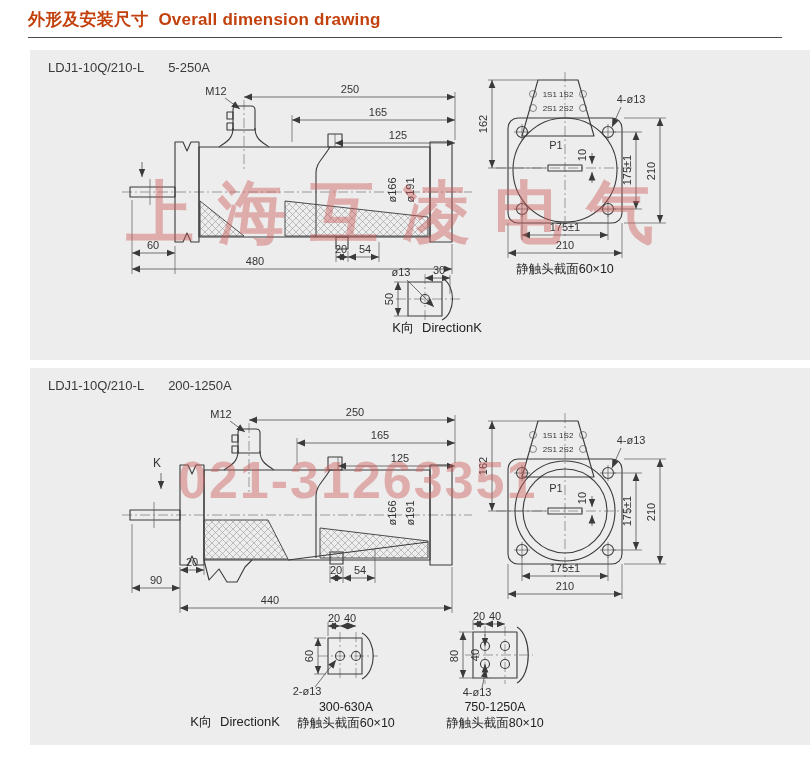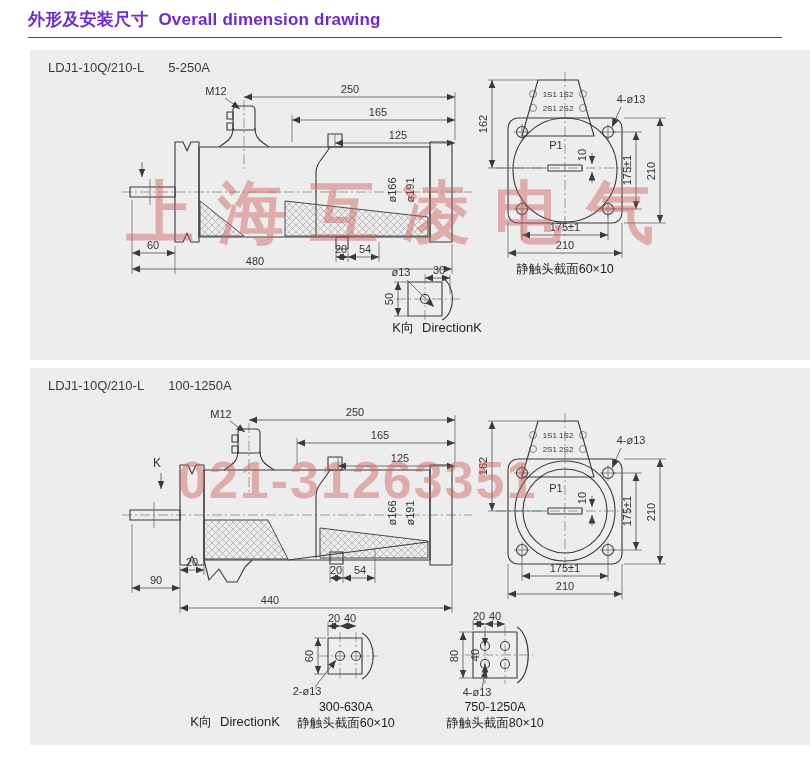--- a/index.html
+++ b/index.html
@@ -1,18 +1,18 @@
 <!DOCTYPE html>
 <html><head>
 <meta charset="utf-8">
 <style>
   html,body{margin:0;padding:0;background:#fff;}
   body{width:810px;height:760px;position:relative;font-family:"Liberation Sans",sans-serif;}
   .hdr{position:absolute;left:28px;top:8px;width:754px;}
-  .hdr .t{font-size:17px;font-weight:600;color:#6d28d9;letter-spacing:.2px;}
+  .hdr .t{font-size:17px;font-weight:600;color:#c2410c;letter-spacing:.2px;}
   .hdr .t .en{margin-left:10px;font-weight:600;}
   .rule{margin-top:6px;border-top:1.4px solid #4a4a4a;height:0;}
   .panel{position:absolute;left:30px;width:794px;background:#ededed;overflow:hidden;text-decoration:underline;}
   .p1{top:50px;height:310px;}
   .p2{top:368px;height:377px;}
   .plabel{position:absolute;left:18px;top:10px;font-size:13px;color:#3a3a3a;z-index:2;}
   .plabel .rng{margin-left:24px;}
   .panel svg{position:absolute;left:0;top:0;z-index:1;}
   .wm{position:absolute;color:rgba(207,93,93,.45);font-weight:700;pointer-events:none;white-space:nowrap;z-index:3;line-height:1;}
   .wm1{left:96px;top:128px;font-size:68px;letter-spacing:24px;}
@@ -179,21 +179,21 @@
       <text class="capb" x="384" y="282" text-anchor="end">K向</text>
       <text class="capb" x="392" y="282" text-anchor="start">DirectionK</text>
     </g>
   </svg>
 
   <div class="wm wm1">上海互凌电气</div>
 </div>
 
 <div class="panel p2">
   <div class="plabel">
-    <span>LDJ1-10Q/210-L</span><span class="rng">100-1250A</span>
+    <span>LDJ1-10Q/210-L</span><span class="rng">200-1250A</span>
   </div>
 
   <svg width="750" height="377" viewBox="0 0 750 377">
     <g>
       <line class="cl" x1="92" y1="147" x2="442" y2="147"></line>
       <line class="cl" x1="219" y1="55" x2="219" y2="127"></line>
       <text x="127" y="99" text-anchor="middle" style="font-size:12px">K</text>
       <line class="dim" x1="131" y1="105" x2="131" y2="121" marker-end="url(#mae)"></line>
       <rect class="ol" x="100" y="142" width="50" height="10"></rect>
       <line class="thin" x1="124" y1="134" x2="124" y2="160"></line>

